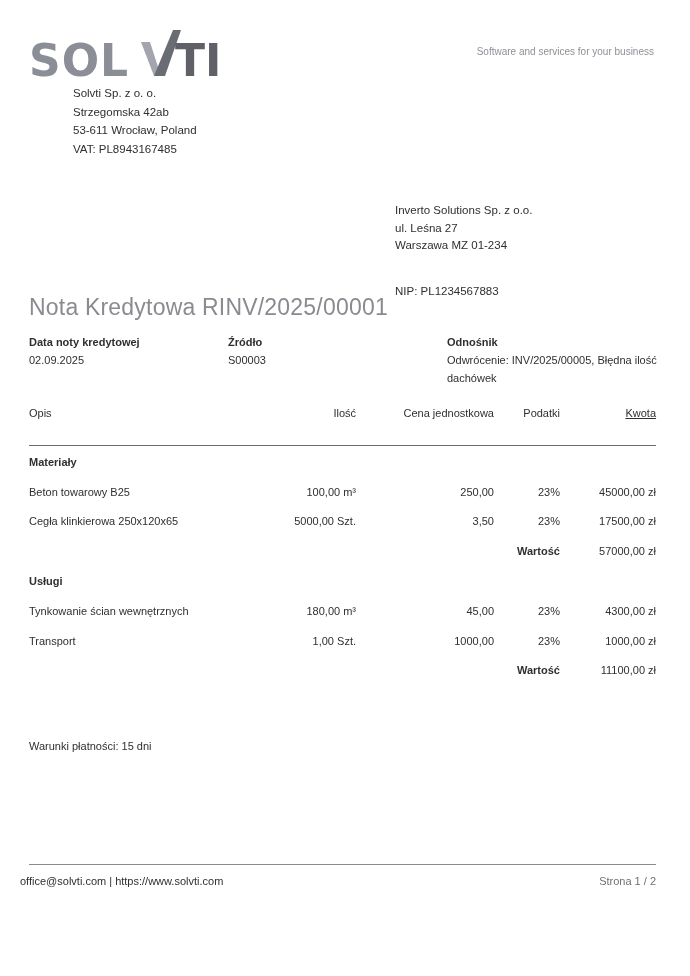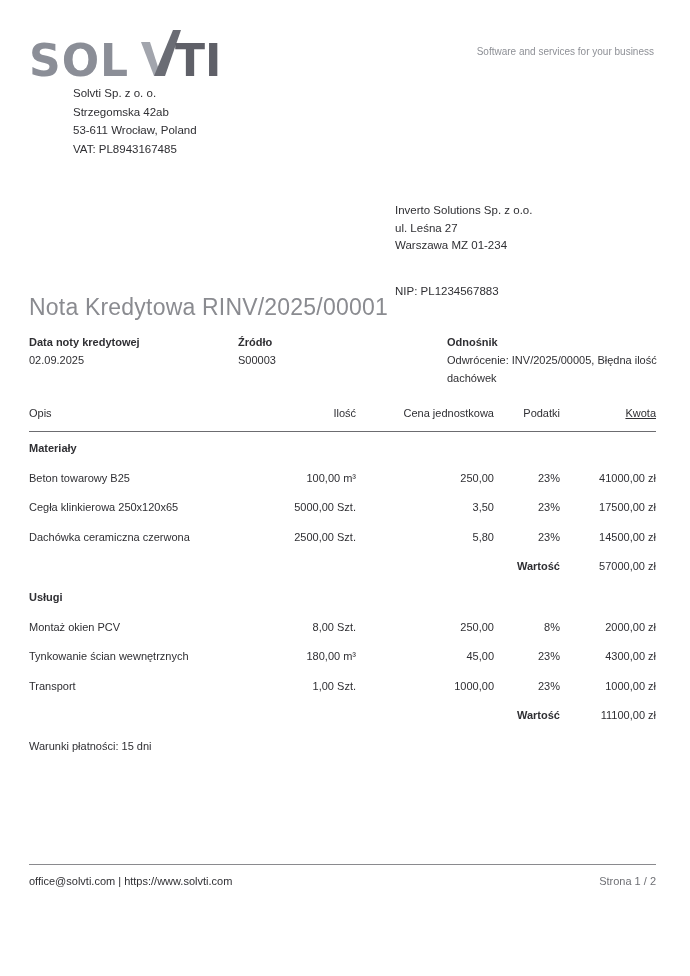--- a/index.html
+++ b/index.html
@@ -8,33 +8,33 @@
   .abs { position:absolute; }
   .logo { left:29px; top:28px; width:192px; height:50px; }
   .tagline { right:36px; top:46px; font-size:10px; color:#8e9096; }
   .company { left:29px; top:84px; font-size:11.5px; line-height:18.5px; color:#2f2f33;margin-left:44px; }
   .customer { left:395px; top:202px; font-size:11.5px; line-height:17.5px; }
   .customer .nip { margin-top:28px; }
   .title { left:29px; top:294px; font-size:23px; color:#8a8b90; letter-spacing:0.2px; }
   .meta { top:333px; font-size:11px; line-height:18px; }
   .meta .lbl { font-weight:bold; }
   .meta1 { left:29px; }
-  .meta2 { left:238px; }
+  .meta2 { left:228px; }
   .meta3 { left:447px; width:215px; }
   table.items { position:absolute; left:29px; top:404px; width:627px; border-collapse:collapse; font-size:11px; }
-  table.items th { font-weight:normal; text-align:right; padding:3px 0 12px 0; border-bottom:1.5px solid #6c6c70; }
+  table.items th { font-weight:normal; text-align:right; padding:3px 0 26px 0; border-bottom:1.5px solid #6c6c70; }
   table.items th.c-desc { text-align:left; }
   table.items td { text-align:right; height:29.5px; padding:0; vertical-align:middle; white-space:nowrap; }
   table.items td.c-desc { text-align:left; }
   table.items td.section { text-align:left; font-weight:bold; height:31px; }
   table.items td.sum-label { font-weight:bold; }
   .c-desc { width:200px; } .c-qty { width:127px;margin-top:36px; } .c-price { width:138px; } .c-tax { width:66px; } .c-amt { width:96px;text-decoration:underline; }
   .terms { left:29px; top:740px; font-size:11px; }
   .footer-rule { left:29px; top:864px; width:627px; height:0; border-top:1.5px solid #8a8a8e; }
-  .footer-left { left:29px; top:875px; font-size:11px; }
+  .footer-left { left:20px; top:875px; font-size:11px; }
   .footer-right { right:34px; top:875px; font-size:11px; color:#6f7075; }
 </style>
 </head>
 <body>
 
 <div class="abs logo">
   <svg width="192" height="50" viewBox="0 0 192 50">
     <text x="0" y="48" font-family="DejaVu Sans, sans-serif" font-weight="bold" font-size="44" fill="#8b8e97" letter-spacing="1">SOL</text>
     <polygon points="112,14 121,14 130,42 125,48" fill="#a2a5ad"></polygon>
     <polygon points="125,48 136,48 152,2 144,2" fill="#6a6c74"></polygon>
@@ -85,50 +85,36 @@
   </thead>
   <tbody>
     <tr>
       <td class="section" colspan="5">Materiały</td>
     </tr>
     <tr>
       <td class="c-desc">Beton towarowy B25</td>
       <td>100,00 m³</td>
       <td>250,00</td>
       <td>23%</td>
-      <td>41000,00 zł</td>
+      <td>45000,00 zł</td>
     </tr>
     <tr>
       <td class="c-desc">Cegła klinkierowa 250x120x65</td>
       <td>5000,00 Szt.</td>
       <td>3,50</td>
       <td>23%</td>
       <td>17500,00 zł</td>
     </tr>
     <tr>
-      <td class="c-desc">Dachówka ceramiczna czerwona</td>
-      <td>2500,00 Szt.</td>
-      <td>5,80</td>
-      <td>23%</td>
-      <td>14500,00 zł</td>
-    </tr>
-    <tr>
       <td colspan="3"></td>
       <td class="sum-label">Wartość</td>
       <td>57000,00 zł</td>
     </tr>
     <tr>
       <td class="section" colspan="5">Usługi</td>
-    </tr>
-    <tr>
-      <td class="c-desc">Montaż okien PCV</td>
-      <td>8,00 Szt.</td>
-      <td>250,00</td>
-      <td>8%</td>
-      <td>2000,00 zł</td>
     </tr>
     <tr>
       <td class="c-desc">Tynkowanie ścian wewnętrznych</td>
       <td>180,00 m³</td>
       <td>45,00</td>
       <td>23%</td>
       <td>4300,00 zł</td>
     </tr>
     <tr>
       <td class="c-desc">Transport</td>

